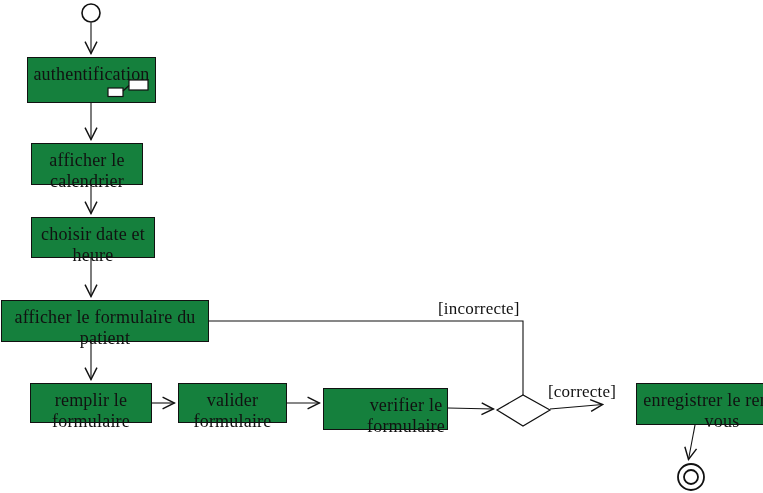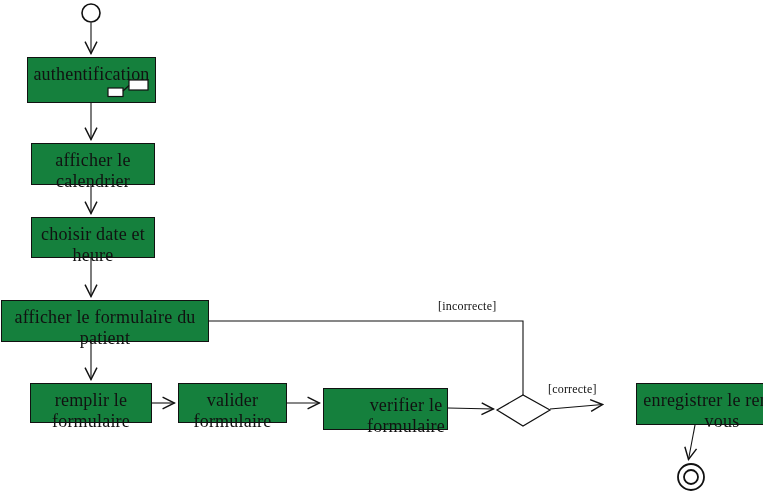--- a/index.html
+++ b/index.html
@@ -37,27 +37,27 @@
     text-align: center;
     line-height: 1.15;
   }
   .node .subicon {
     position: absolute;
     right: 6px;
     bottom: 4px;
   }
   .guard {
     position: absolute;
-    font-size: 12px;
+    font-size: 17px;
     letter-spacing: 0.2px;
     white-space: nowrap;
   }
   
   #n-auth      { left: 27px;  top: 57px;  width: 129px; height: 46px; }
-  #n-calendar  { left: 31px;  top: 143px; width: 124px; height: 42px; }
+  #n-calendar  { left: 31px;  top: 143px; width: 112px; height: 42px; }
   #n-datetime  { left: 31px;  top: 217px; width: 124px; height: 41px; }
   #n-form      { left: 1px;   top: 300px; width: 208px; height: 42px; }
   #n-fill      { left: 30px;  top: 383px; width: 122px; height: 40px; }
   #n-validate  { left: 178px; top: 383px; width: 109px; height: 40px; }
   #n-verify    { left: 323px; top: 388px; width: 125px; height: 42px; padding-left: 41px; }
   #n-save      { left: 636px; top: 383px; width: 172px; height: 42px; justify-content: center; }
   #g-incorrect { left: 438px; top: 299px; }
   #g-correct   { left: 548px; top: 382px; }
 </style>
 </head>

